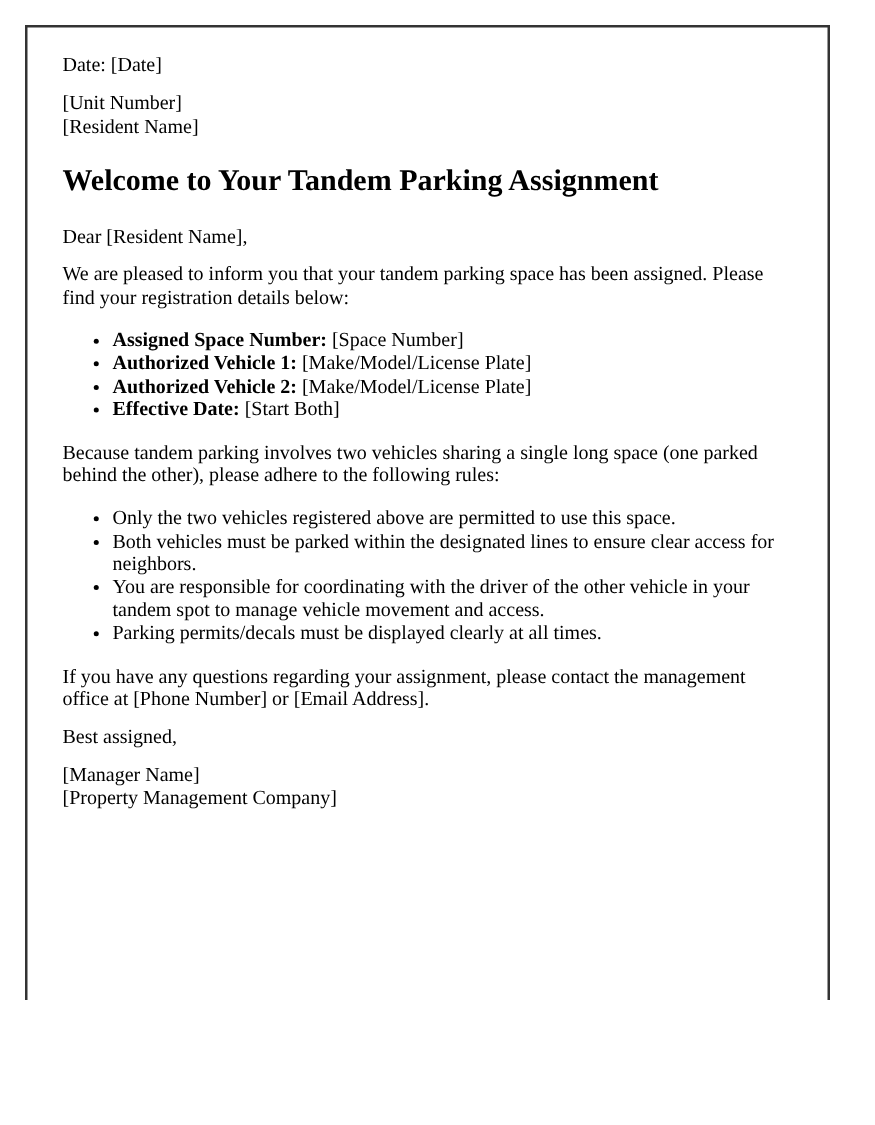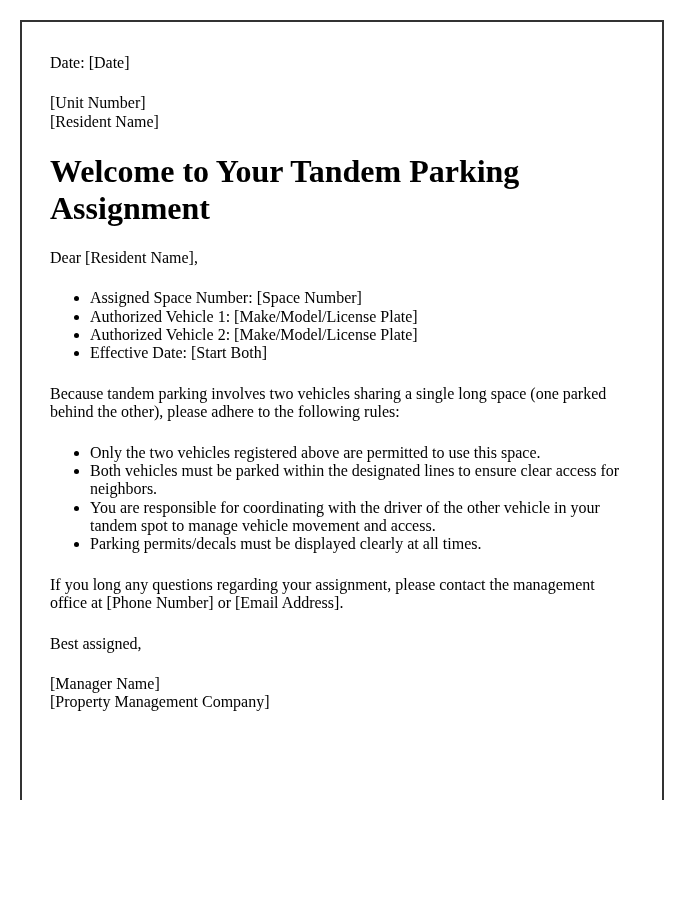--- a/index.html
+++ b/index.html
@@ -22,71 +22,72 @@
     left: 20px;
     top: 20px;
     width: 644px;
     height: 780px;
     box-sizing: border-box;
     border: 2px solid #333333;
     border-bottom: none;
     padding: 10px 28px 0 28px;
     background: #ffffff;
   }
-  p { margin: 22px 0; }
+  p { margin: 12px 0; }
   h1 {
-    font-size: 32px;
+    font-size: 24px;
     font-weight: bold;
     line-height: 1.15;
     margin: 21px 0;
   }
   ul {
     margin: 16px 0;
     padding-left: 40px;
     list-style-type: disc;
   }
   li { margin: 0; }
-  strong { font-weight: normal; }
+  strong { font-weight: bold; }
   .line { display: block; }
 </style>
 </head>
 <body>
 
 <div class="letter-container">
 
   <p>Date: [Date]</p>
 
   <p>
     <span class="line">[Unit Number]</span>
     <span class="line">[Resident Name]</span>
   </p>
 
   <h1>Welcome to Your Tandem Parking Assignment</h1>
 
   <p>Dear [Resident Name],</p>
 
+  <p>We are pleased to inform you that your tandem parking space has been assigned. Please find your registration details below:</p>
 
   <ul>
     <li><strong>Assigned Space Number:</strong><span> [Space Number]</span></li>
     <li><strong>Authorized Vehicle 1:</strong><span> [Make/Model/License Plate]</span></li>
     <li><strong>Authorized Vehicle 2:</strong><span> [Make/Model/License Plate]</span></li>
     <li><strong>Effective Date:</strong><span> [Start Both]</span></li>
   </ul>
 
   <p>Because tandem parking involves two vehicles sharing a single long space (one parked behind the other), please adhere to the following rules:</p>
 
   <ul>
     <li>Only the two vehicles registered above are permitted to use this space.</li>
     <li>Both vehicles must be parked within the designated lines to ensure clear access for neighbors.</li>
     <li>You are responsible for coordinating with the driver of the other vehicle in your tandem spot to manage vehicle movement and access.</li>
     <li>Parking permits/decals must be displayed clearly at all times.</li>
   </ul>
 
 
-  <p>If you long any questions regarding your assignment, please contact the management office at [Phone Number] or [Email Address].</p>
+  <p>If you have any questions regarding your assignment, please contact the management office at [Phone Number] or [Email Address].</p>
 
   <p>Best assigned,</p>
 
   <p>
     <span class="line">[Manager Name]</span>
     <span class="line">[Property Management Company]</span>
   </p>
 
 </div>
 

